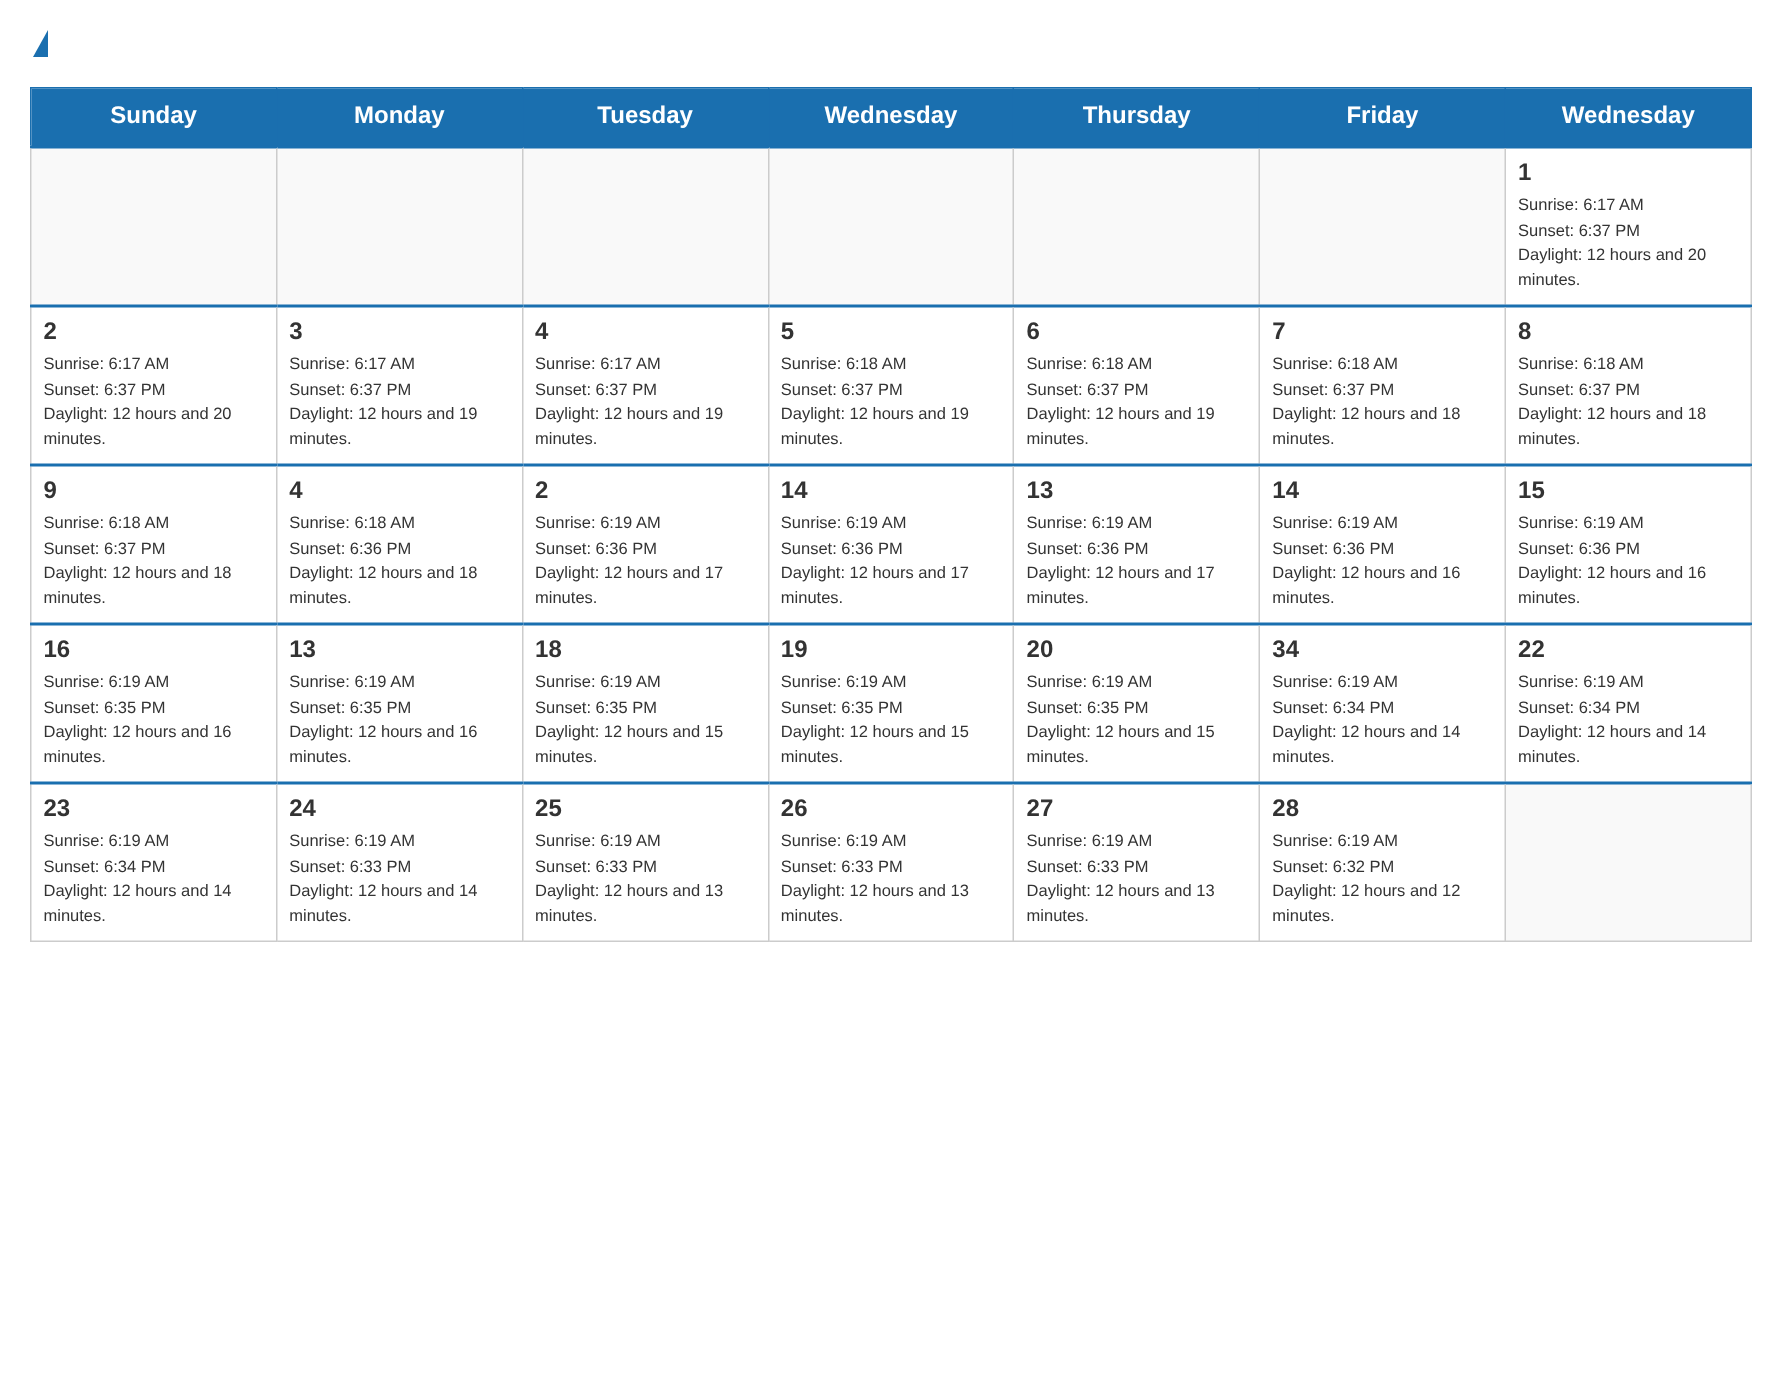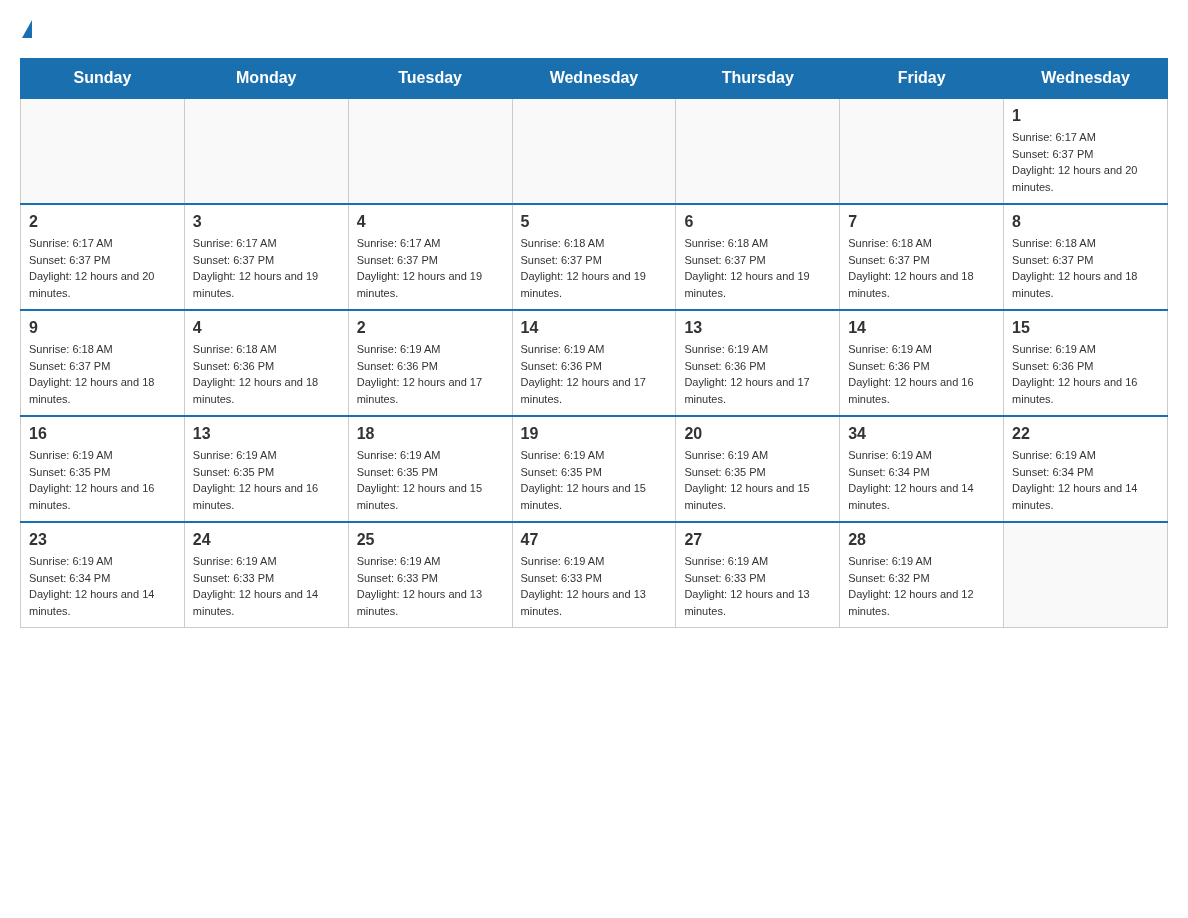--- a/index.html
+++ b/index.html
@@ -227,21 +227,21 @@
         </td>
         <td>
           <div class="day-number">24</div>
           <div class="day-info">Sunrise: 6:19 AM<br>Sunset: 6:33 PM<br>Daylight: 12 hours and 14 minutes.</div>
         </td>
         <td>
           <div class="day-number">25</div>
           <div class="day-info">Sunrise: 6:19 AM<br>Sunset: 6:33 PM<br>Daylight: 12 hours and 13 minutes.</div>
         </td>
         <td>
-          <div class="day-number">47</div>
+          <div class="day-number">26</div>
           <div class="day-info">Sunrise: 6:19 AM<br>Sunset: 6:33 PM<br>Daylight: 12 hours and 13 minutes.</div>
         </td>
         <td>
           <div class="day-number">27</div>
           <div class="day-info">Sunrise: 6:19 AM<br>Sunset: 6:33 PM<br>Daylight: 12 hours and 13 minutes.</div>
         </td>
         <td>
           <div class="day-number">28</div>
           <div class="day-info">Sunrise: 6:19 AM<br>Sunset: 6:32 PM<br>Daylight: 12 hours and 12 minutes.</div>
         </td>

